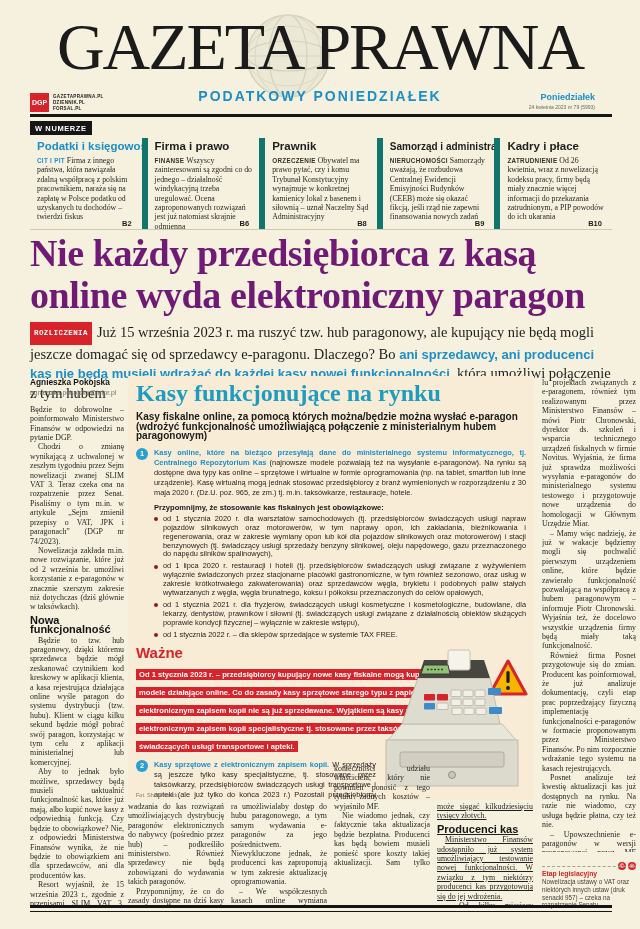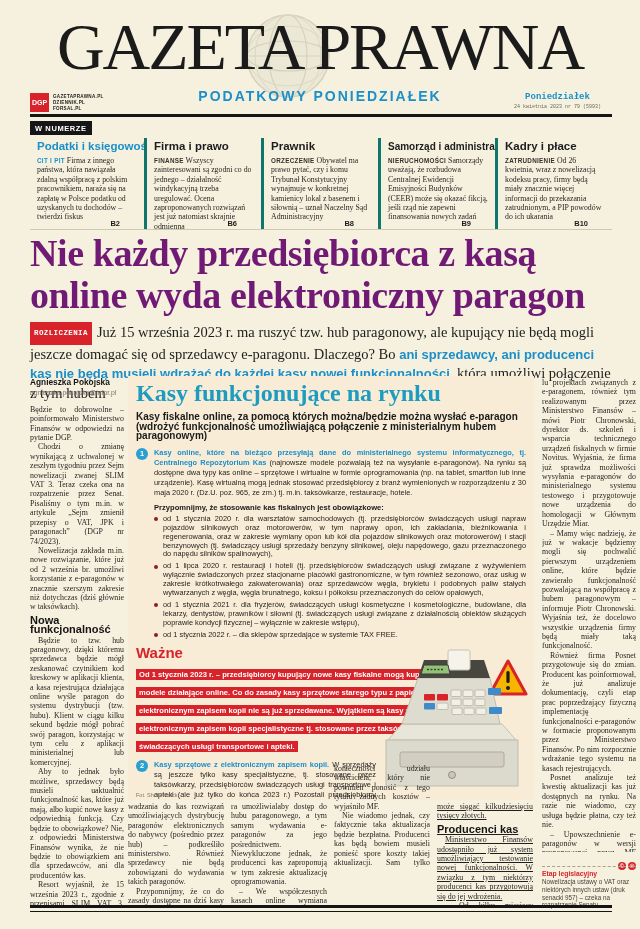--- a/index.html
+++ b/index.html
@@ -12,41 +12,41 @@
   #globe{left:242px;top:8px;}
   #mast-title{left:0;right:0;top:12px;text-align:center;
     font-family:"Liberation Serif","DejaVu Serif",serif;font-size:66px;line-height:70px;
     letter-spacing:-2px;color:#1b1b1b;font-weight:500;white-space:nowrap;}
   #mast-sub{left:0;right:0;top:88px;text-align:center;color:#1b8fca;
     font-weight:bold;font-size:14px;letter-spacing:2px;}
   #dgp-block{left:30px;top:93px;display:flex;align-items:center;gap:4px;}
   #dgp-box{width:19px;height:19px;background:#d8232a;color:#fff;font-weight:bold;
     font-size:7px;display:flex;align-items:center;justify-content:center;}
   #dgp-sites div{font-size:4.6px;font-weight:bold;color:#222;line-height:6px;letter-spacing:.3px;}
-  #day-block{right:39px;top:92px;text-align:center;font-family:Liberation Mono, monospace;}
+  #day-block{right:45px;top:92px;text-align:right;}
   #day-name{color:#1b8fca;font-weight:bold;font-size:9px;}
   #date-line{font-size:5px;color:#6b685c;margin-top:2px;}
   #mast-rule{left:30px;width:582px;top:114px;height:3px;background:#161616;}
 
   
   #issue-label{left:30px;top:121px;background:#161616;color:#fff;font-weight:bold;
     font-size:7.5px;letter-spacing:.6px;padding:2.5px 5px;}
   #issue-strip{left:30px;top:138px;width:582px;height:91px;display:flex;
     border-bottom:1px solid #cfc9b2;}
   .issue-col{flex:1 1 0;padding:2px 7px 2px 7px;position:relative;overflow:hidden;}
-  .issue-col + .issue-col{border-left:3px solid #0f766e;}
+  .issue-col + .issue-col{border-left:6px solid #0f766e;}
   .issue-col h2{margin:0 0 3px 0;font-size:11.5px;line-height:13px;color:#1d1d1d;white-space:nowrap;}
   .issue-col.blue h2{color:#1b8fca;}
   .issue-col.tight h2{font-size:10px;}
   .issue-text{font-family:"Liberation Serif","DejaVu Serif",serif;font-size:7.8px;
     line-height:9.4px;color:#262626;}
   .kicker-sm{font-weight:bold;font-size:6.3px;letter-spacing:.3px;color:#33312c;
     font-family:"Liberation Sans",sans-serif;}
   .issue-col.blue .kicker-sm{color:#1b8fca;}
-  .page-ref{position:absolute;right:24px;bottom:1px;font-weight:bold;font-size:7.5px;color:#1d1d1d;}
+  .page-ref{position:absolute;right:10px;bottom:1px;font-weight:bold;font-size:7.5px;color:#1d1d1d;}
 
   
   #headline{left:30px;top:232px;width:580px;
     font-family:"Liberation Serif","DejaVu Serif",serif;font-weight:600;
     font-size:38px;line-height:42px;letter-spacing:-.4px;color:#701a75;}
   #lead{left:30px;top:322px;width:582px;font-family:"Liberation Serif","DejaVu Serif",serif;
     font-size:14.5px;line-height:18.5px;color:#1c1c1c;}
   .kicker-label{display:inline-block;background:#d8232a;color:#fff;
     font-family:Liberation Mono, monospace;font-weight:bold;font-size:7.5px;
     letter-spacing:.4px;padding:2px 4px;vertical-align:2px;margin-right:5px;}

